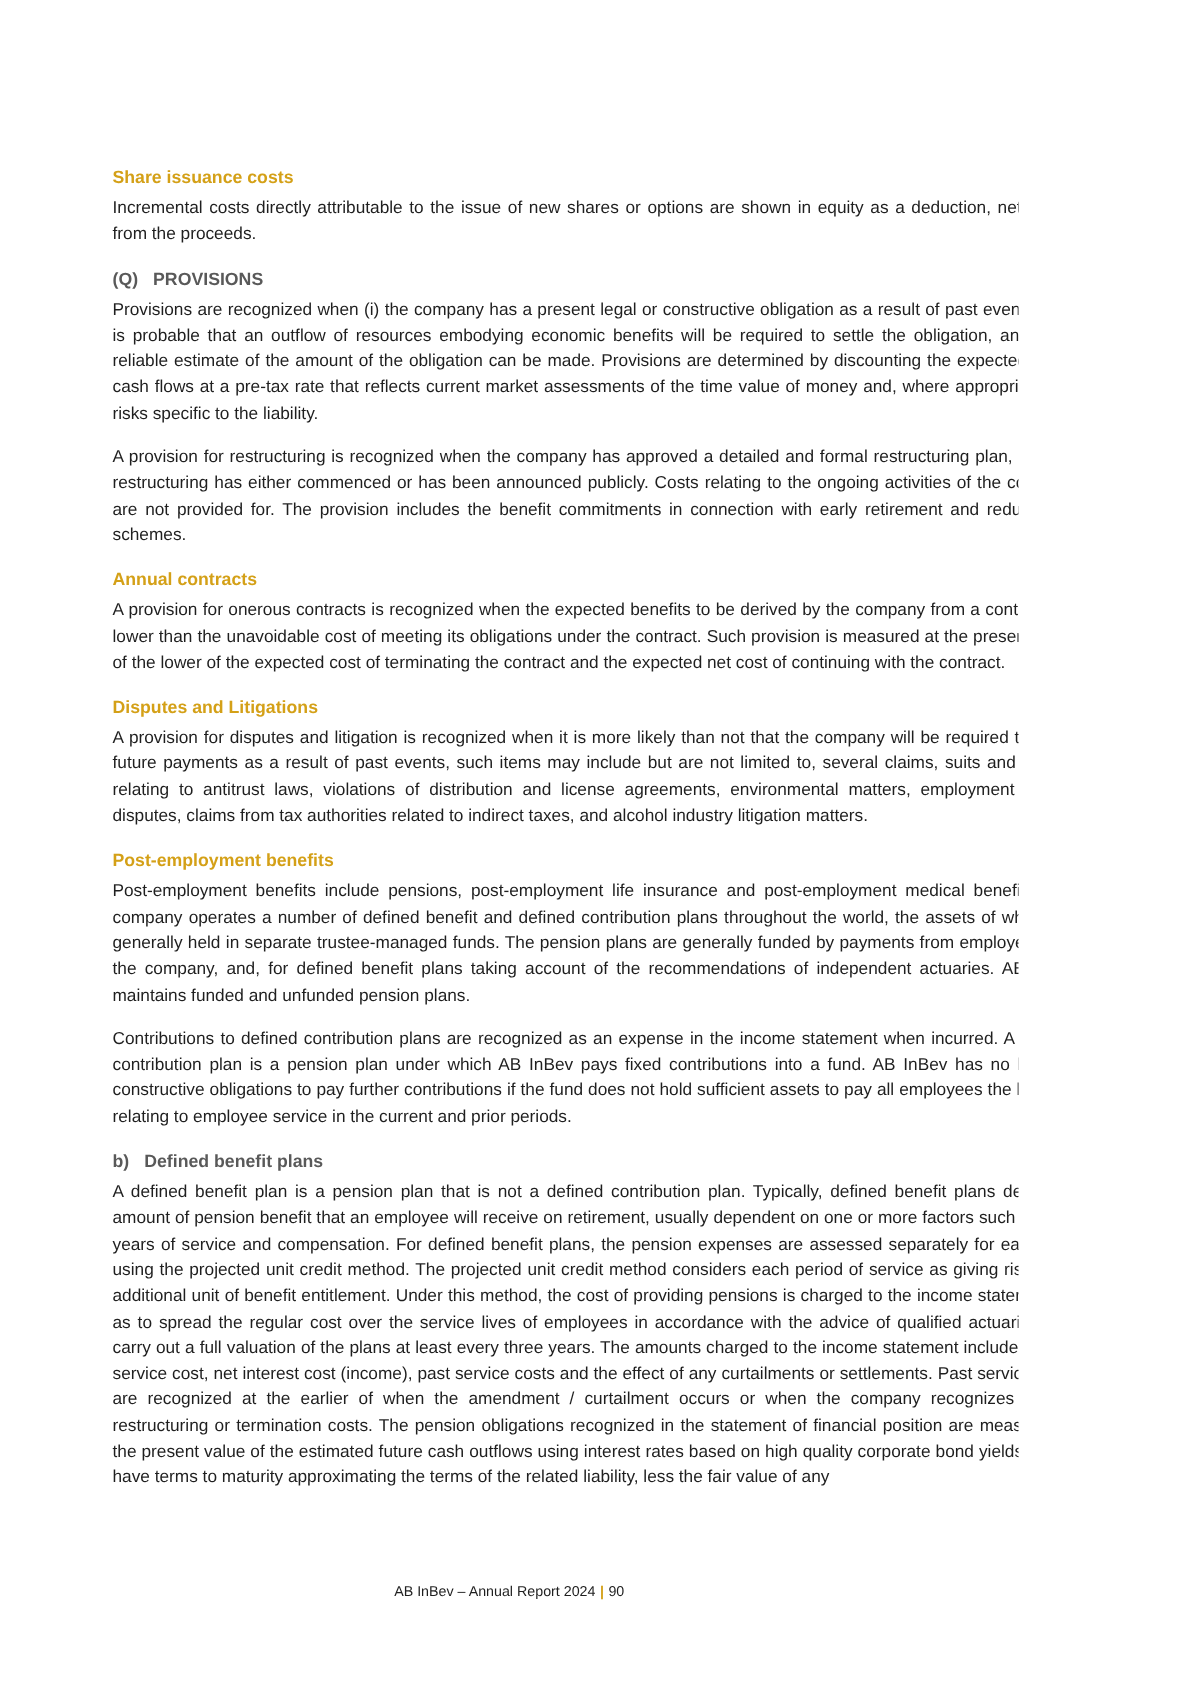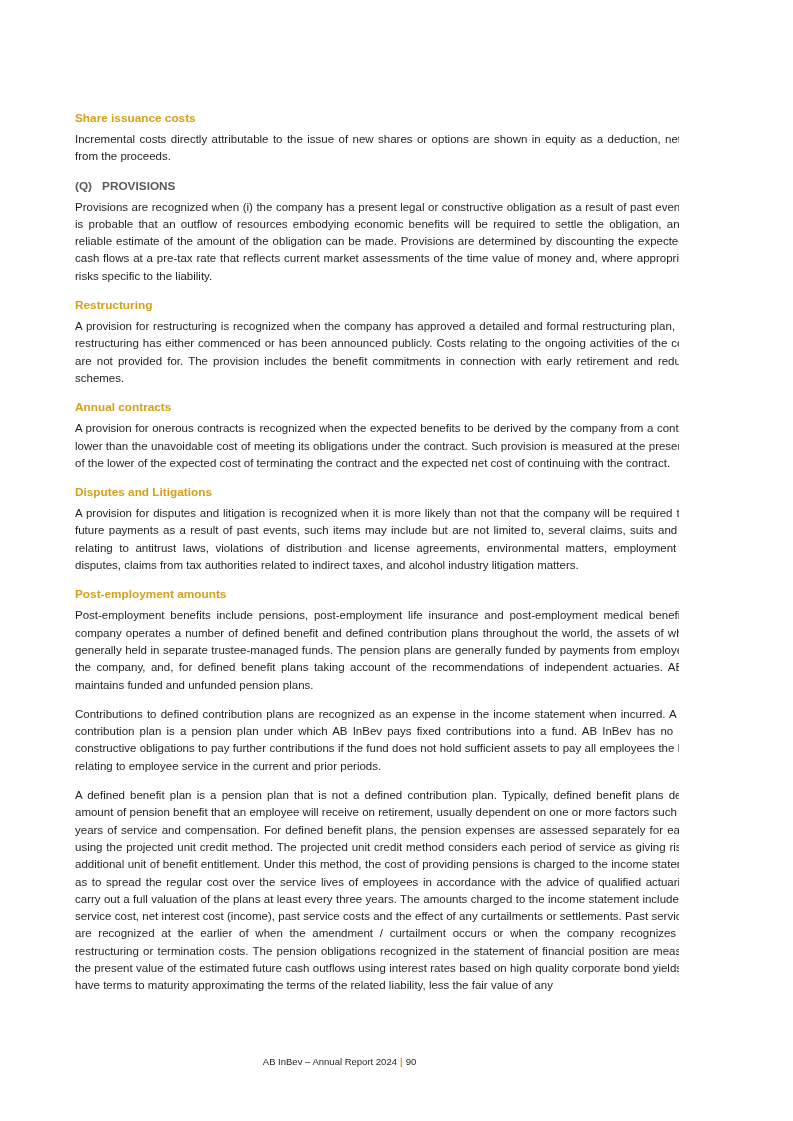--- a/index.html
+++ b/index.html
@@ -68,33 +68,33 @@
 
 <div class="page">
   <div class="content">
 
     <h3 class="h-gold">Share issuance costs</h3>
     <p class="body">Incremental costs directly attributable to the issue of new shares or options are shown in equity as a deduction, net of tax, from the proceeds.</p>
 
     <h3 class="h-gray"><span class="h-label">(Q)</span><span>PROVISIONS</span></h3>
     <p class="body">Provisions are recognized when (i) the company has a present legal or constructive obligation as a result of past events, (ii) it is probable that an outflow of resources embodying economic benefits will be required to settle the obligation, and (iii) a reliable estimate of the amount of the obligation can be made. Provisions are determined by discounting the expected future cash flows at a pre-tax rate that reflects current market assessments of the time value of money and, where appropriate, the risks specific to the liability.</p>
 
-    <h3 class="h-gold">Restructuring</h3>
     <p class="body">A provision for restructuring is recognized when the company has approved a detailed and formal restructuring plan, and the restructuring has either commenced or has been announced publicly. Costs relating to the ongoing activities of the company are not provided for. The provision includes the benefit commitments in connection with early retirement and redundancy schemes.</p>
 
     <h3 class="h-gold">Annual contracts</h3>
     <p class="body">A provision for onerous contracts is recognized when the expected benefits to be derived by the company from a contract are lower than the unavoidable cost of meeting its obligations under the contract. Such provision is measured at the present value of the lower of the expected cost of terminating the contract and the expected net cost of continuing with the contract.</p>
 
     <h3 class="h-gold">Disputes and Litigations</h3>
     <p class="body">A provision for disputes and litigation is recognized when it is more likely than not that the company will be required to make future payments as a result of past events, such items may include but are not limited to, several claims, suits and actions relating to antitrust laws, violations of distribution and license agreements, environmental matters, employment related disputes, claims from tax authorities related to indirect taxes, and alcohol industry litigation matters.</p>
 
 
-    <h3 class="h-gold">Post-employment amounts</h3>
+    <h3 class="h-gold">Post-employment benefits</h3>
     <p class="body">Post-employment benefits include pensions, post-employment life insurance and post-employment medical benefits. The company operates a number of defined benefit and defined contribution plans throughout the world, the assets of which are generally held in separate trustee-managed funds. The pension plans are generally funded by payments from employees and the company, and, for defined benefit plans taking account of the recommendations of independent actuaries. AB InBev maintains funded and unfunded pension plans.</p>
 
     <p class="body">Contributions to defined contribution plans are recognized as an expense in the income statement when incurred. A defined contribution plan is a pension plan under which AB InBev pays fixed contributions into a fund. AB InBev has no legal or constructive obligations to pay further contributions if the fund does not hold sufficient assets to pay all employees the benefits relating to employee service in the current and prior periods.</p>
 
+    <h3 class="h-gray"><span class="h-label">b)</span><span>Defined benefit plans</span></h3>
     <p class="body">A defined benefit plan is a pension plan that is not a defined contribution plan. Typically, defined benefit plans define an amount of pension benefit that an employee will receive on retirement, usually dependent on one or more factors such as age, years of service and compensation. For defined benefit plans, the pension expenses are assessed separately for each plan using the projected unit credit method. The projected unit credit method considers each period of service as giving rise to an additional unit of benefit entitlement. Under this method, the cost of providing pensions is charged to the income statement so as to spread the regular cost over the service lives of employees in accordance with the advice of qualified actuaries who carry out a full valuation of the plans at least every three years. The amounts charged to the income statement include current service cost, net interest cost (income), past service costs and the effect of any curtailments or settlements. Past service costs are recognized at the earlier of when the amendment / curtailment occurs or when the company recognizes related restructuring or termination costs. The pension obligations recognized in the statement of financial position are measured at the present value of the estimated future cash outflows using interest rates based on high quality corporate bond yields, which have terms to maturity approximating the terms of the related liability, less the fair value of any</p>
 
   </div>
 
   <div class="footer"><span>AB InBev – Annual Report 2024</span><span class="sep">|</span><span>90</span></div>
 </div>
 
 </body></html>

